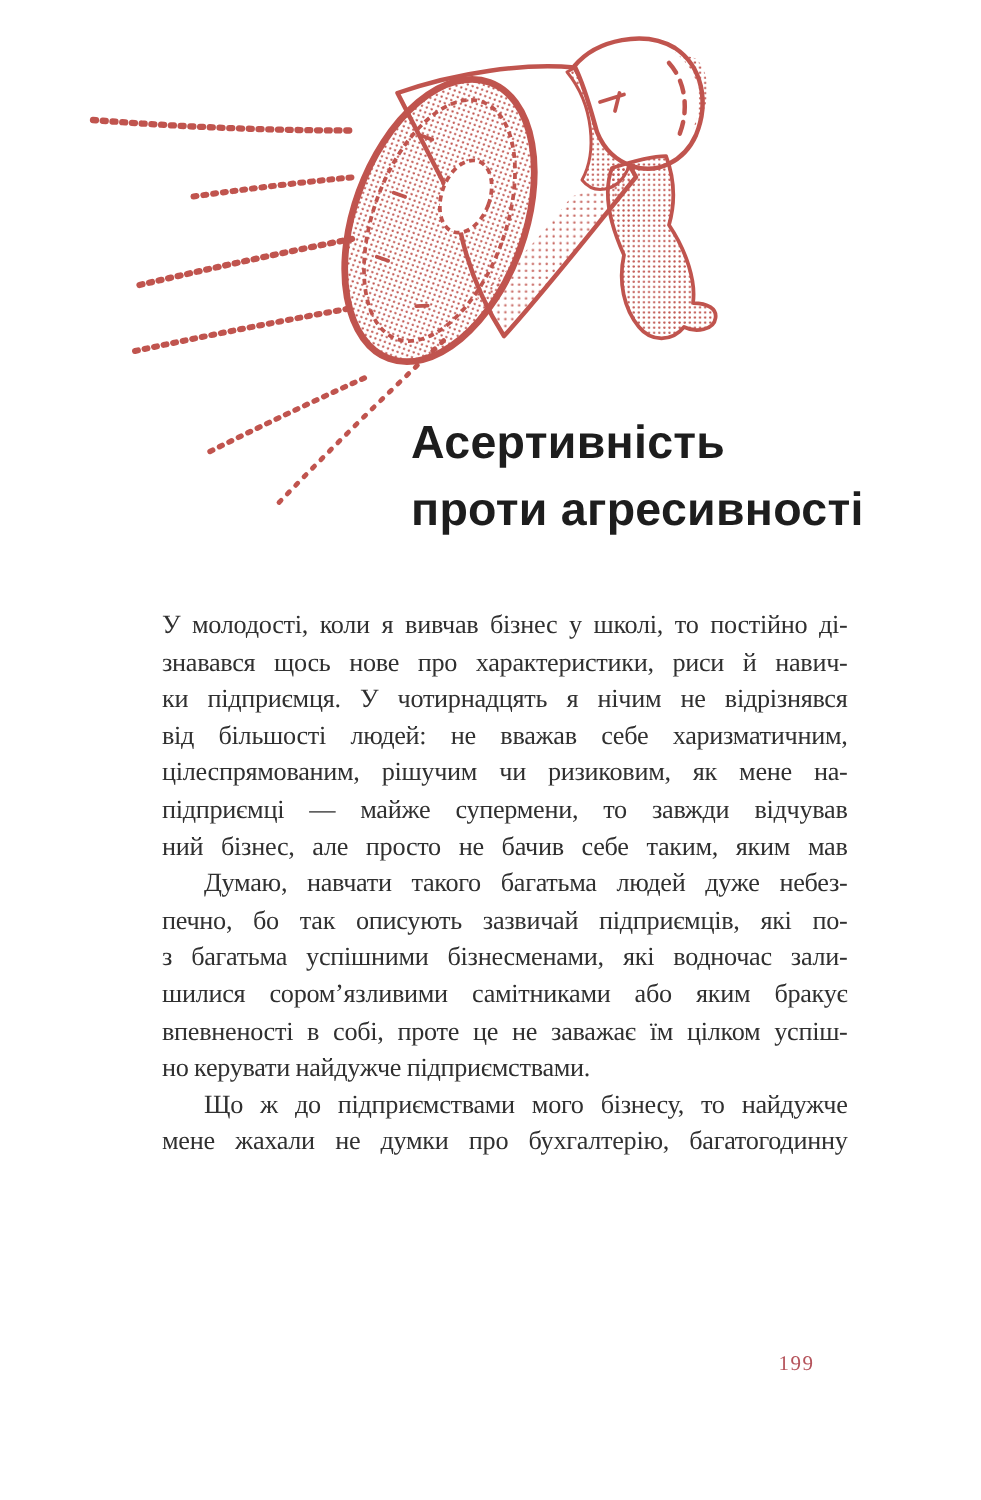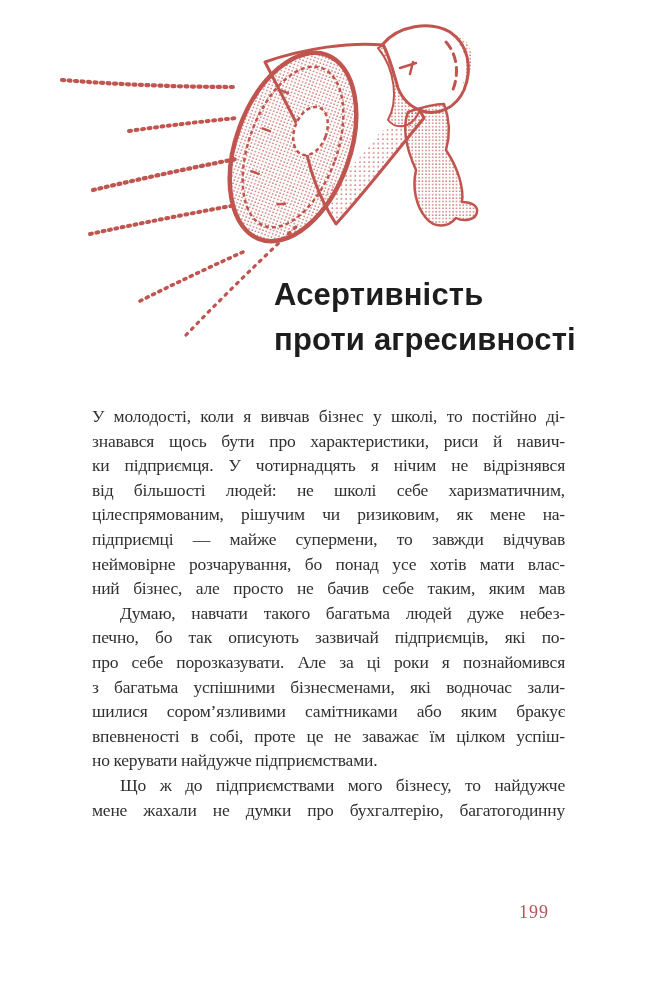--- a/index.html
+++ b/index.html
@@ -37,27 +37,28 @@
     font-size:17.5px;line-height:24.6px;
     letter-spacing:-0.2px;
     word-spacing:-0.5px;
     color:var(--body-color);
   }
   .para{margin:0;}
   .line{
     text-align:justify;
     text-align-last:justify;
     height:24.6px;
+    margin-left:16px;
   }
   .line.lastline{text-align-last:left;}
   .line.indent{text-indent:28px;}
   .page-number{
     position:absolute;left:519px;top:902px;
     font-family:"Liberation Serif", serif;
-    font-size:18px;letter-spacing:1px;
+    font-size:14px;letter-spacing:1px;
     color:var(--pagenum-color);
     font-variant-numeric:oldstyle-nums;
   }
 </style>
 </head>
 <body>
 
 <div class="page">
 
   <svg class="illustration" viewBox="0 0 654 362" aria-hidden="true">
@@ -104,32 +105,30 @@
   </svg>
 
   <h1 class="chapter-title">
     <span class="tline">Асертивність</span>
     <span class="tline">проти агресивності</span>
   </h1>
 
   <div class="body-text">
       <div class="para">
         <div class="line">У молодості, коли я вивчав бізнес у школі, то постійно ді-</div>
-        <div class="line">знавався щось бути про характеристики, риси й навич-</div>
+        <div class="line">знавався щось нове про характеристики, риси й навич-</div>
         <div class="line">ки підприємця. У чотирнадцять я нічим не відрізнявся</div>
-        <div class="line">від більшості людей: не школі себе харизматичним,</div>
+        <div class="line">від більшості людей: не вважав себе харизматичним,</div>
         <div class="line">цілеспрямованим, рішучим чи ризиковим, як мене на-</div>
         <div class="line">підприємці — майже супермени, то завжди відчував</div>
-        <div class="line">неймовірне розчарування, бо понад усе хотів мати влас-</div>
         <div class="line">ний бізнес, але просто не бачив себе таким, яким мав</div>
       </div>
       <div class="para">
         <div class="line indent">Думаю, навчати такого багатьма людей дуже небез-</div>
         <div class="line">печно, бо так описують зазвичай підприємців, які по-</div>
-        <div class="line">про себе порозказувати. Але за ці роки я познайомився</div>
         <div class="line">з багатьма успішними бізнесменами, які водночас зали-</div>
         <div class="line">шилися сором’язливими самітниками або яким бракує</div>
         <div class="line">впевненості в собі, проте це не заважає їм цілком успіш-</div>
         <div class="line lastline">но керувати найдужче підприємствами.</div>
       </div>
       <div class="para">
         <div class="line indent">Що ж до підприємствами мого бізнесу, то найдужче</div>
         <div class="line">мене жахали не думки про бухгалтерію, багатогодинну</div>
       </div>
     </div>

